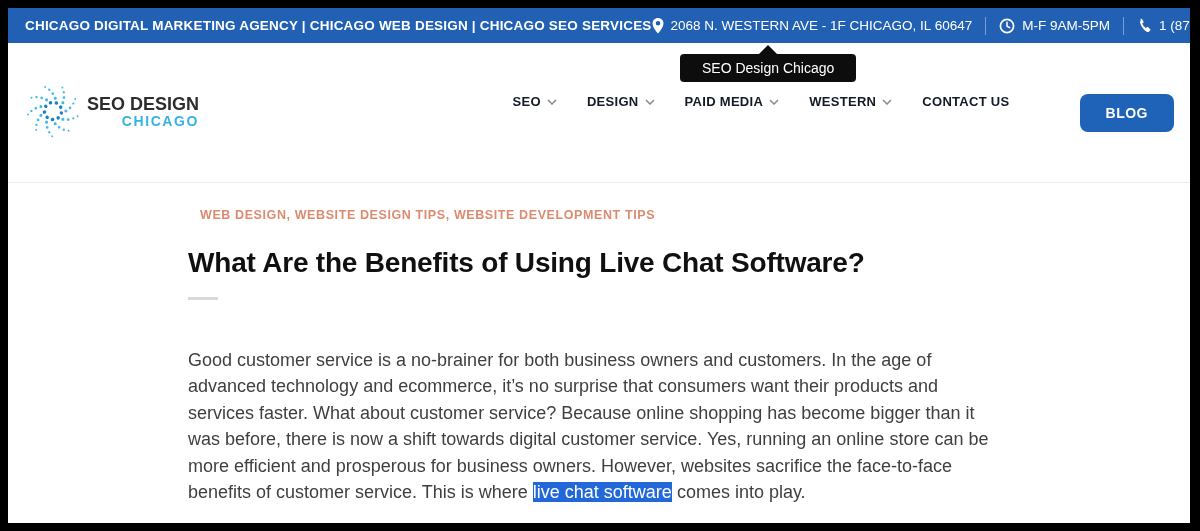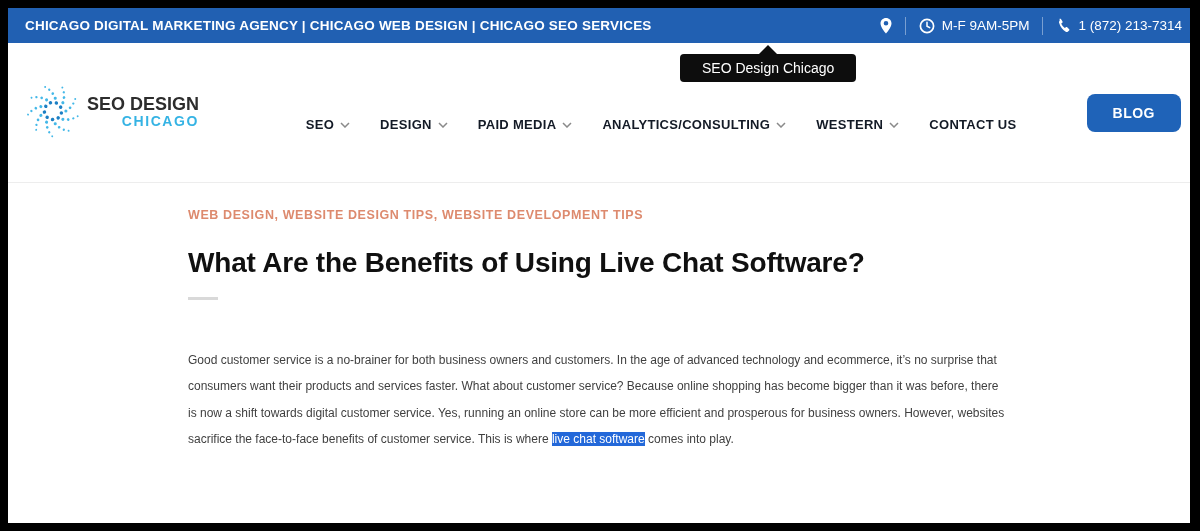--- a/index.html
+++ b/index.html
@@ -34,77 +34,78 @@
   .tooltip-arrow {
     position:absolute; top:-9px; left:50%; margin-left:-9px;
     width:0; height:0;
     border-left:9px solid transparent; border-right:9px solid transparent;
     border-bottom:9px solid #0d0d0d;
   }
 
   
   .header {
     height:140px; display:flex; align-items:center;
-    padding:0 9px 0 16px; border-bottom:1px solid #ededed;
+    padding:0 16px 0 16px; border-bottom:1px solid #ededed;
     background:#fff;
   }
   .logo { display:flex; align-items:center; gap:5px; cursor:pointer; }
   .logo-text { display:flex; flex-direction:column; align-items:flex-end; }
   .logo-line1 { font-size:18px; font-weight:bold; color:#2d2d2d; letter-spacing:0; line-height:1.05; }
   .logo-line2 { font-size:14px; font-weight:bold; color:#35b3e4; letter-spacing:1.6px; line-height:1.1; }
 
-  .nav { margin-left:auto; display:flex; align-items:flex-end; gap:30px; }
+  .nav { margin-left:auto; display:flex; align-items:flex-start; gap:30px; }
   .nav-item {
     display:flex; align-items:center; gap:6px;
     font-size:13px; font-weight:bold; color:#131a26;
     letter-spacing:.3px; cursor:pointer; white-space:nowrap;
   }
   .chevron { display:flex; align-items:center; margin-top:1px; }
 
   .blog-btn {
     margin-left:40px; background:#1f63b8; color:#ffffff;
     font-family:"Liberation Sans", sans-serif;
     font-weight:bold; font-size:14px; letter-spacing:.5px;
     padding:11px 26px; border:none; border-radius:8px; cursor:pointer;
   }
 
   
   .main { padding:25px 0 0 180px; }
-  .categories { font-size:12.5px; font-weight:bold; color:#dd8a6e; letter-spacing:.6px; }
+  .categories { font-size:12.5px; font-weight:bold; color:#dd8a6e; letter-spacing:.6px;margin-left:12px; }
   .categories a { color:#dd8a6e; text-decoration:none; cursor:pointer; }
   .cat-sep { color:#dd8a6e; }
 
   .article-title {
     margin:24px 4px 0 0; font-size:28px; font-weight:bold; color:#101010;
     letter-spacing:-.2px; line-height:1.2;
   }
   .title-divider { width:30px; height:3px; background:#d9d9d9; margin-top:17px; }
 
   .article-paragraph {
     margin:47px 8px 0 0; width:818px;
-    font-size:12px; line-height:26.5px; color:#3f3f3f;
+    font-size:18px; line-height:26.5px; color:#3f3f3f;
   }
   .hl {
     background:#2368d9; color:#fff; cursor:pointer; text-decoration:none;
   }
 </style>
 </head>
 <body>
 
 <div class="frame">
 
   <div class="topbar">
     <div class="topbar-headline">CHICAGO DIGITAL MARKETING AGENCY | CHICAGO WEB DESIGN | CHICAGO SEO SERVICES</div>
     <div class="topbar-right">
       <div class="topbar-item">
         <span class="tb-icon">
           <svg width="12" height="16" viewBox="0 0 12 16">
               <path d="M6 0C2.9 0 .5 2.4.5 5.4c0 4 5.5 10.1 5.5 10.1s5.5-6.1 5.5-10.1C11.5 2.4 9.1 0 6 0zm0 7.6a2.3 2.3 0 1 1 0-4.6 2.3 2.3 0 0 1 0 4.6z" fill="#fff"></path>
             </svg>
         </span>
+        <span>2068 N. WESTERN AVE - 1F CHICAGO, IL 60647</span>
       </div>
       <div class="tb-divider"></div>
       <div class="topbar-item">
         <span class="tb-icon">
           <svg width="16" height="16" viewBox="0 0 16 16">
               <circle cx="8" cy="8" r="6.6" fill="none" stroke="#fff" stroke-width="1.7"></circle>
               <path d="M8 4.2V8.2l2.7 1.5" fill="none" stroke="#fff" stroke-width="1.5" stroke-linecap="round"></path>
             </svg>
         </span>
         <span>M-F 9AM-5PM</span>
@@ -174,28 +175,20 @@
       </div>
       <div class="nav-item">
         <span>PAID MEDIA</span>
         <span class="chevron">
             <svg width="10" height="6" viewBox="0 0 10 6">
               <path d="M1 1l4 4 4-4" stroke="#8a8a8a" stroke-width="1.5" fill="none"></path>
             </svg>
           </span>
       </div>
       <div class="nav-item">
-        <span>ANALYTICS/CONSULTING</span>
-        <span class="chevron">
-            <svg width="10" height="6" viewBox="0 0 10 6">
-              <path d="M1 1l4 4 4-4" stroke="#8a8a8a" stroke-width="1.5" fill="none"></path>
-            </svg>
-          </span>
-      </div>
-      <div class="nav-item">
         <span>WESTERN</span>
         <span class="chevron">
             <svg width="10" height="6" viewBox="0 0 10 6">
               <path d="M1 1l4 4 4-4" stroke="#8a8a8a" stroke-width="1.5" fill="none"></path>
             </svg>
           </span>
       </div>
       <div class="nav-item">
         <span>CONTACT US</span>
       </div>

